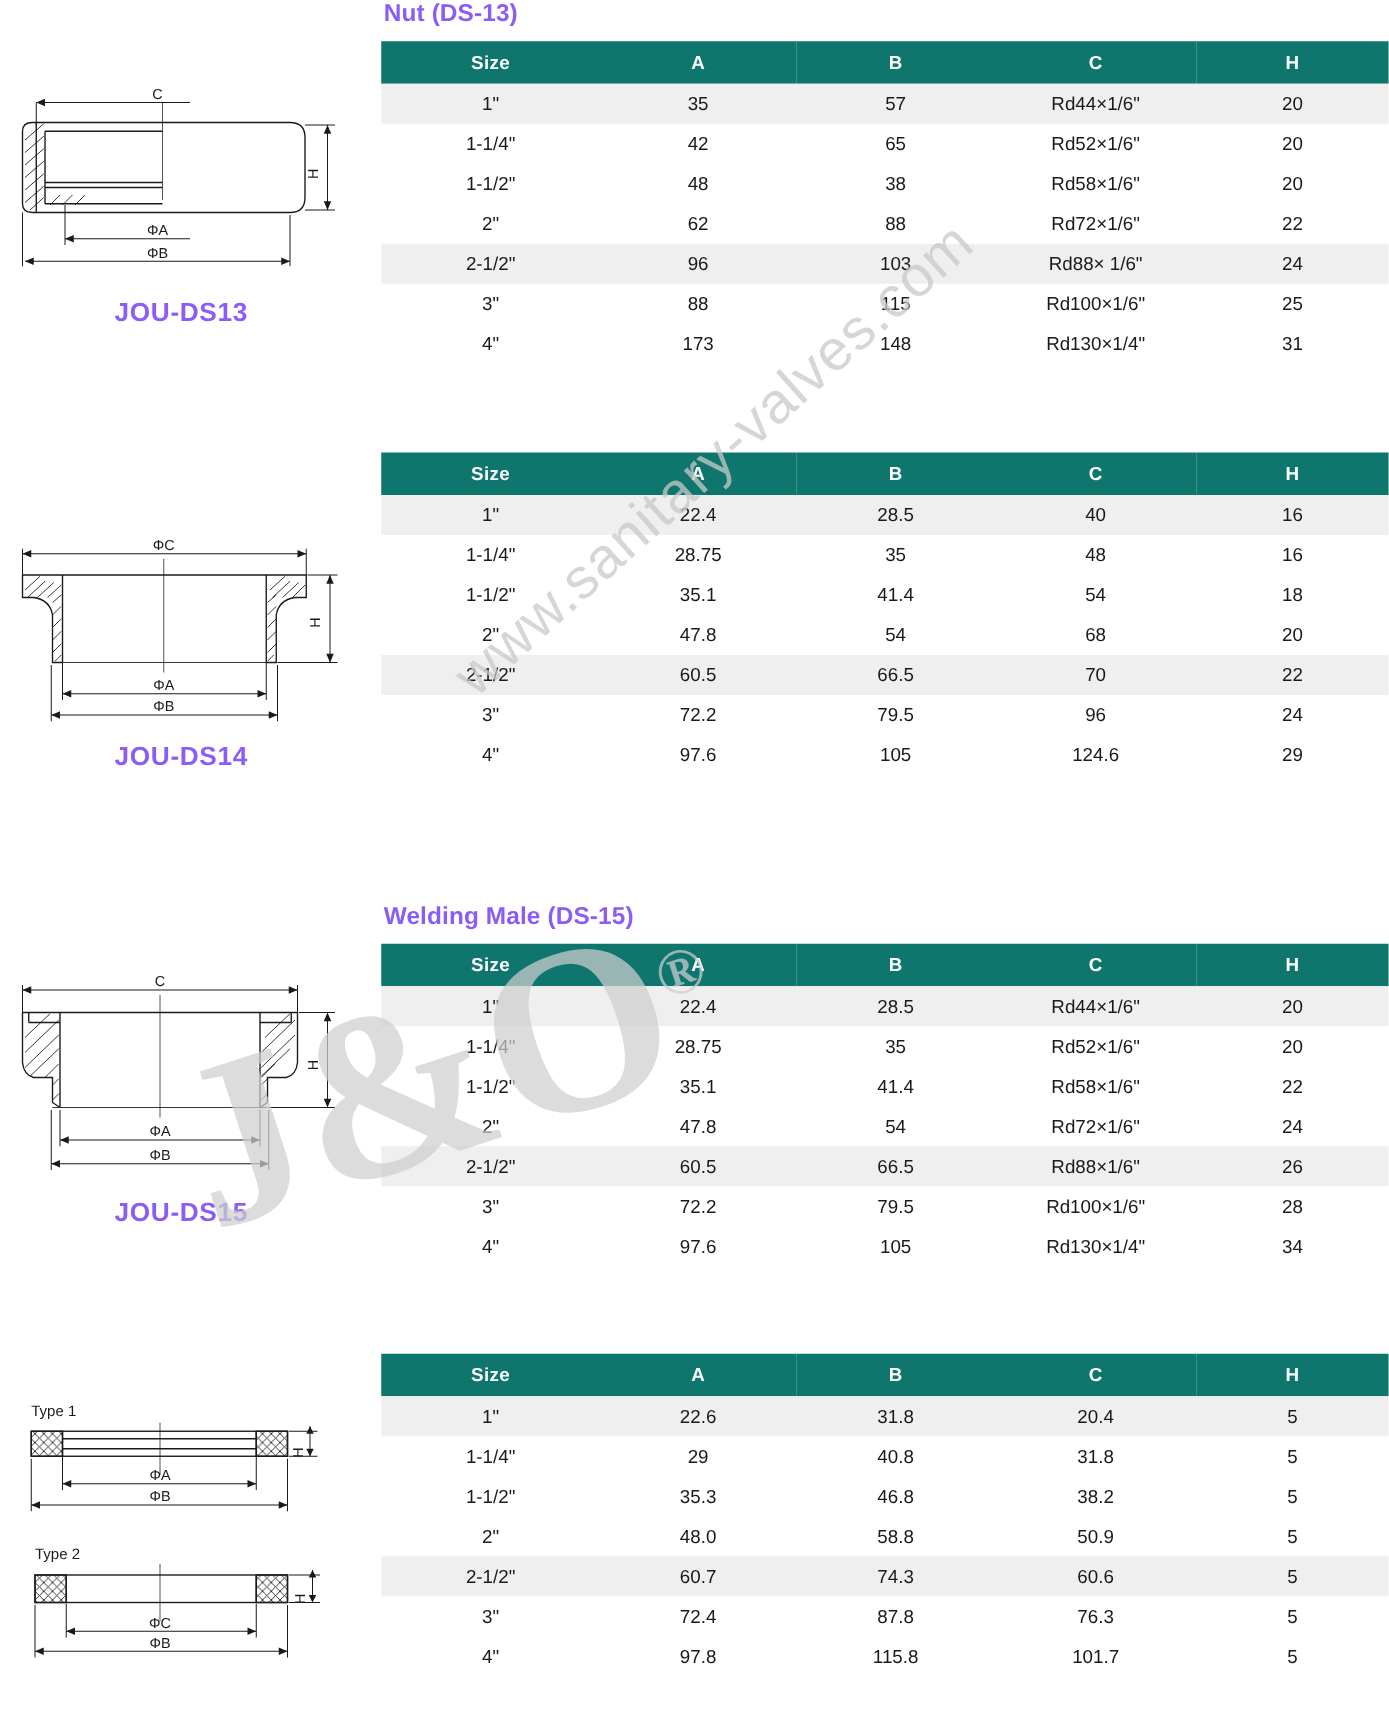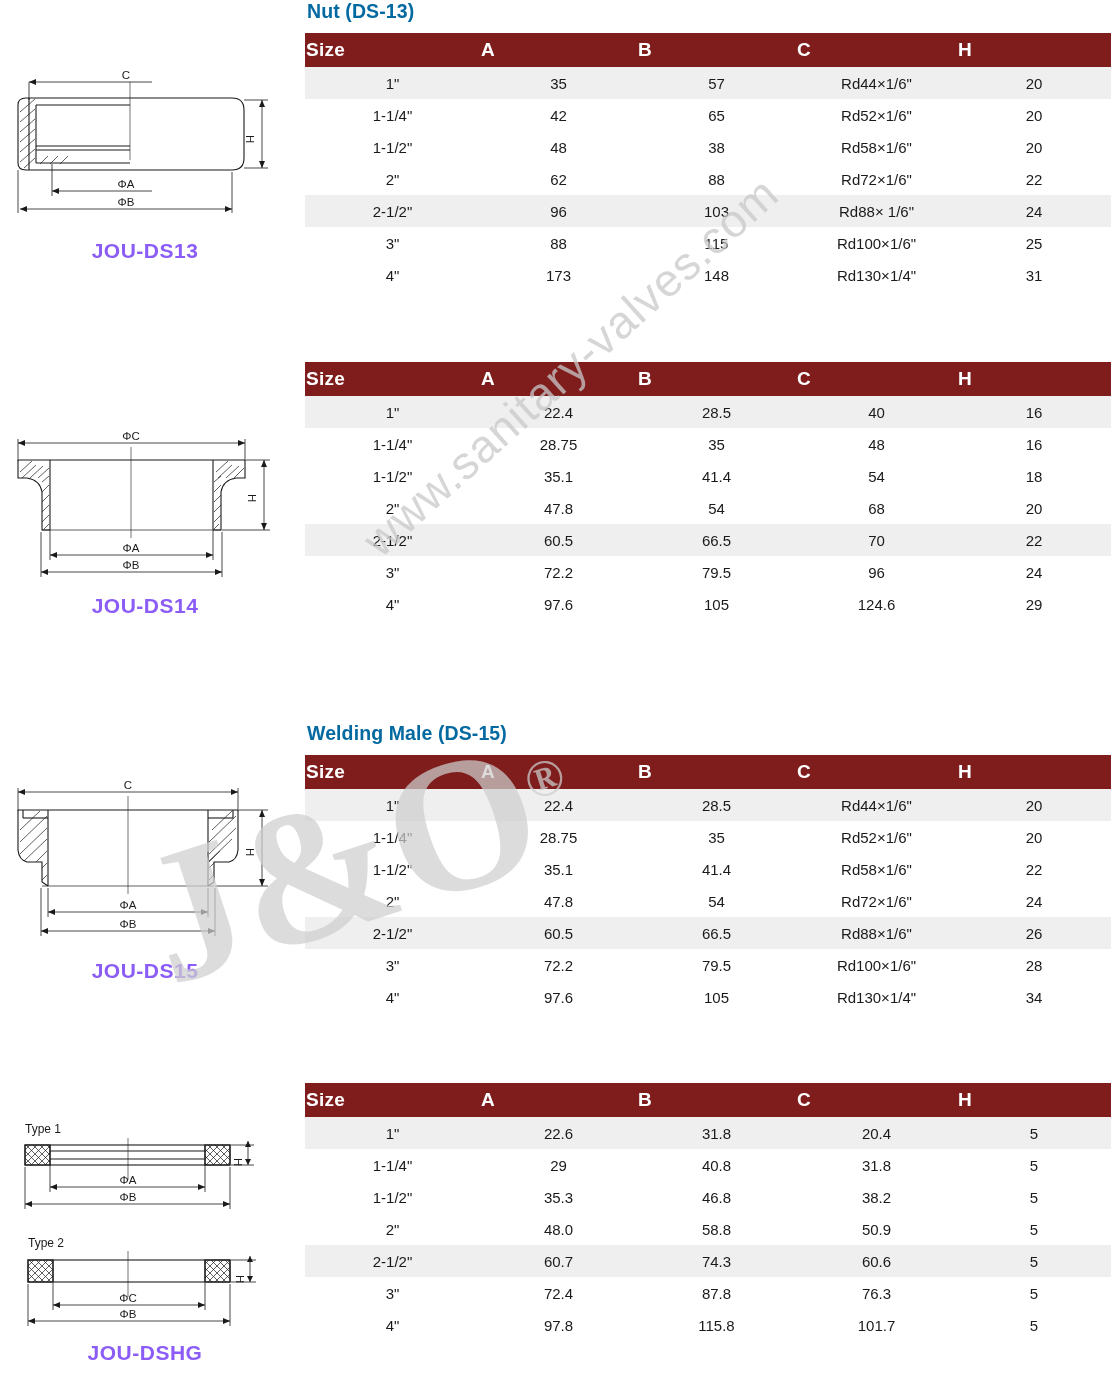--- a/index.html
+++ b/index.html
@@ -75,43 +75,43 @@
   
   .table-block {
     position: absolute;
     left: 305px;
     width: 806px;
     z-index: 3;
   }
   .sec-title {
     font-size: 19.5px;
     font-weight: bold;
-    color: #0369a1;
+    color: #8b5cf6;
     margin: 0 0 10px 2px;
     letter-spacing: 0.1px;
   }
   table.spec {
     width: 806px;
     border-collapse: collapse;
     table-layout: fixed;
     background: transparent;
   }
   table.spec col.c-size { width: 175px; }
   table.spec col.c-a    { width: 157px; }
   table.spec col.c-b    { width: 159px; }
   table.spec col.c-c    { width: 161px; }
   table.spec col.c-h    { width: 154px; }
 
   table.spec thead th {
-    background: #7f1d1d;
+    background: #0f766e;
     color: #ffffff;
-    font-size: 19px;
+    font-size: 15px;
     font-weight: bold;
     height: 32px;
-    text-align: left;
+    text-align: center;
     vertical-align: middle;
     letter-spacing: 0.3px;
     border: none;
   }
   table.spec tbody td {
     height: 30px;
     font-size: 15px;
     color: #1a1a1a;
     text-align: center;
     vertical-align: middle;
@@ -415,21 +415,20 @@
       <path d="M250 177 l-3 -6 l6 0 z" fill="#1a1a1a" stroke="none"></path>
       <line x1="231" y1="155" x2="256" y2="155"></line>
       <line x1="231" y1="177" x2="256" y2="177"></line>
     </g>
     <g font-family="Liberation Sans, sans-serif" font-size="11.5" fill="#1a1a1a">
       <text x="128" y="197" text-anchor="middle">ΦC</text>
       <text x="128" y="213" text-anchor="middle">ΦB</text>
       <text x="244" y="174" text-anchor="middle" transform="rotate(-90 244 174)">H</text>
     </g>
   </svg>
-  <div class="draw-caption">JOU-DSHG</div>
 </div>
 
 <div class="table-block" style="top:0px;">
   <div class="sec-title">Nut (DS-13)</div>
   <table class="spec">
     <colgroup>
         <col class="c-size">
         <col class="c-a">
         <col class="c-b">
         <col class="c-c">

